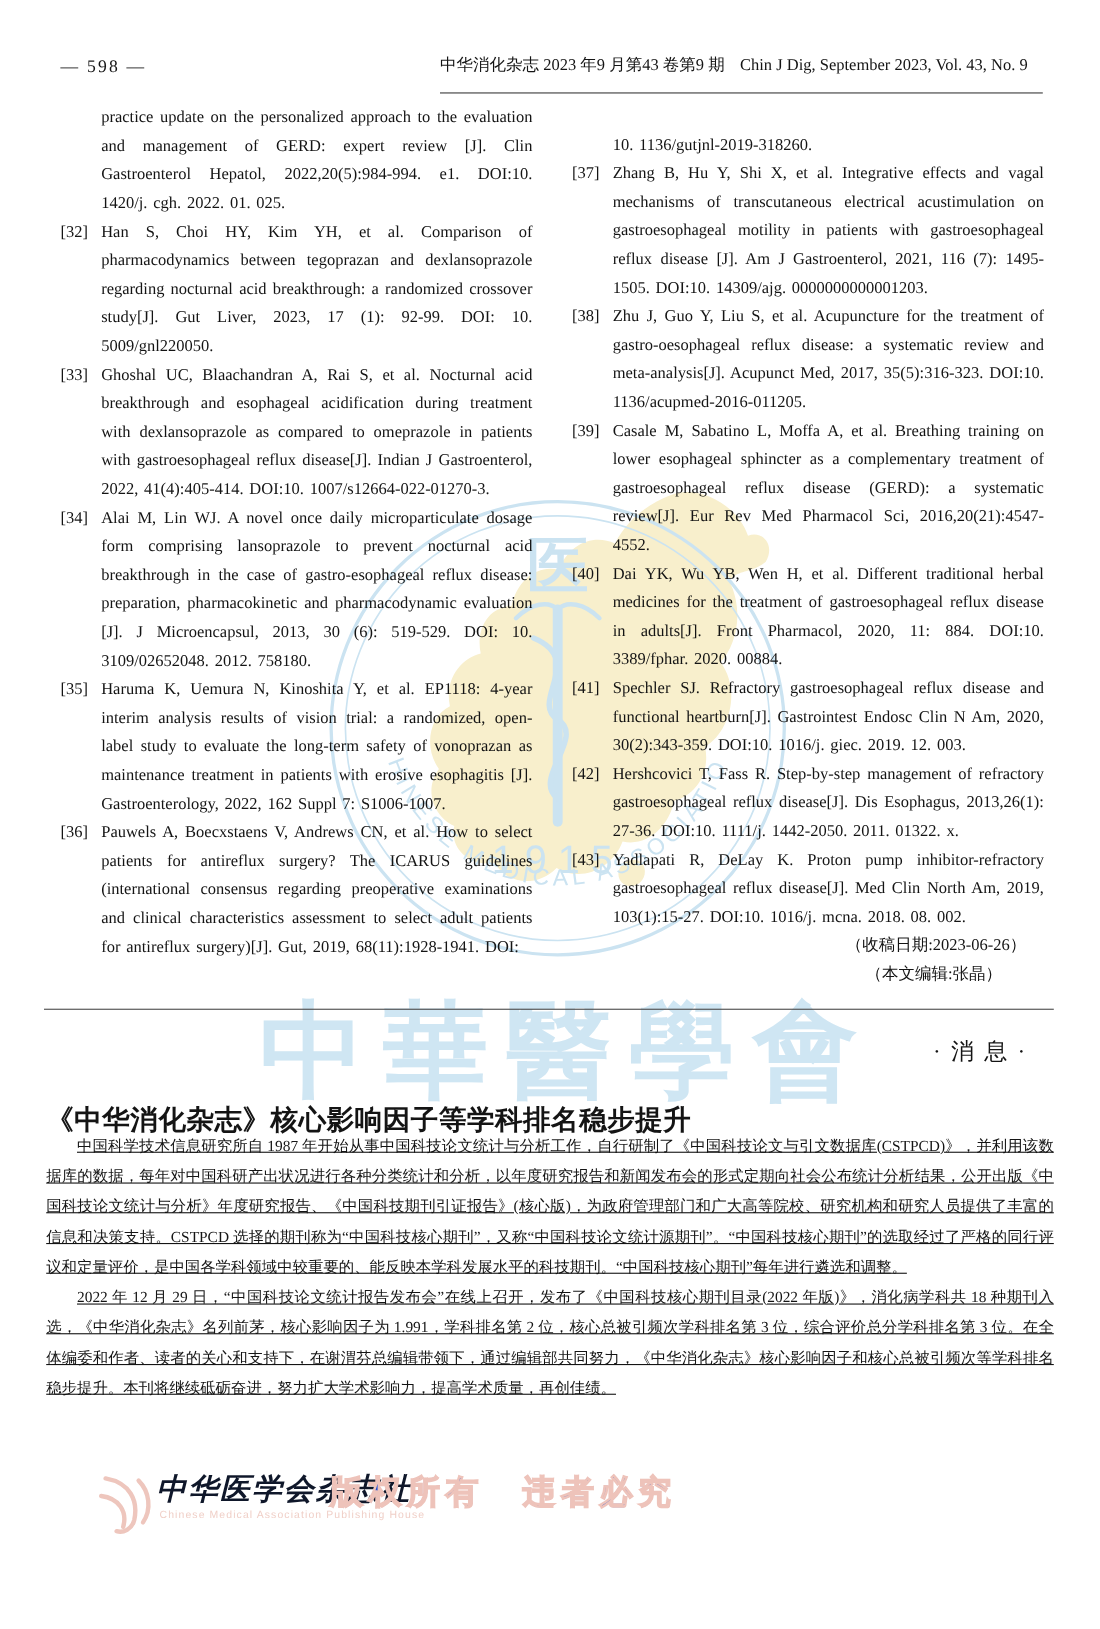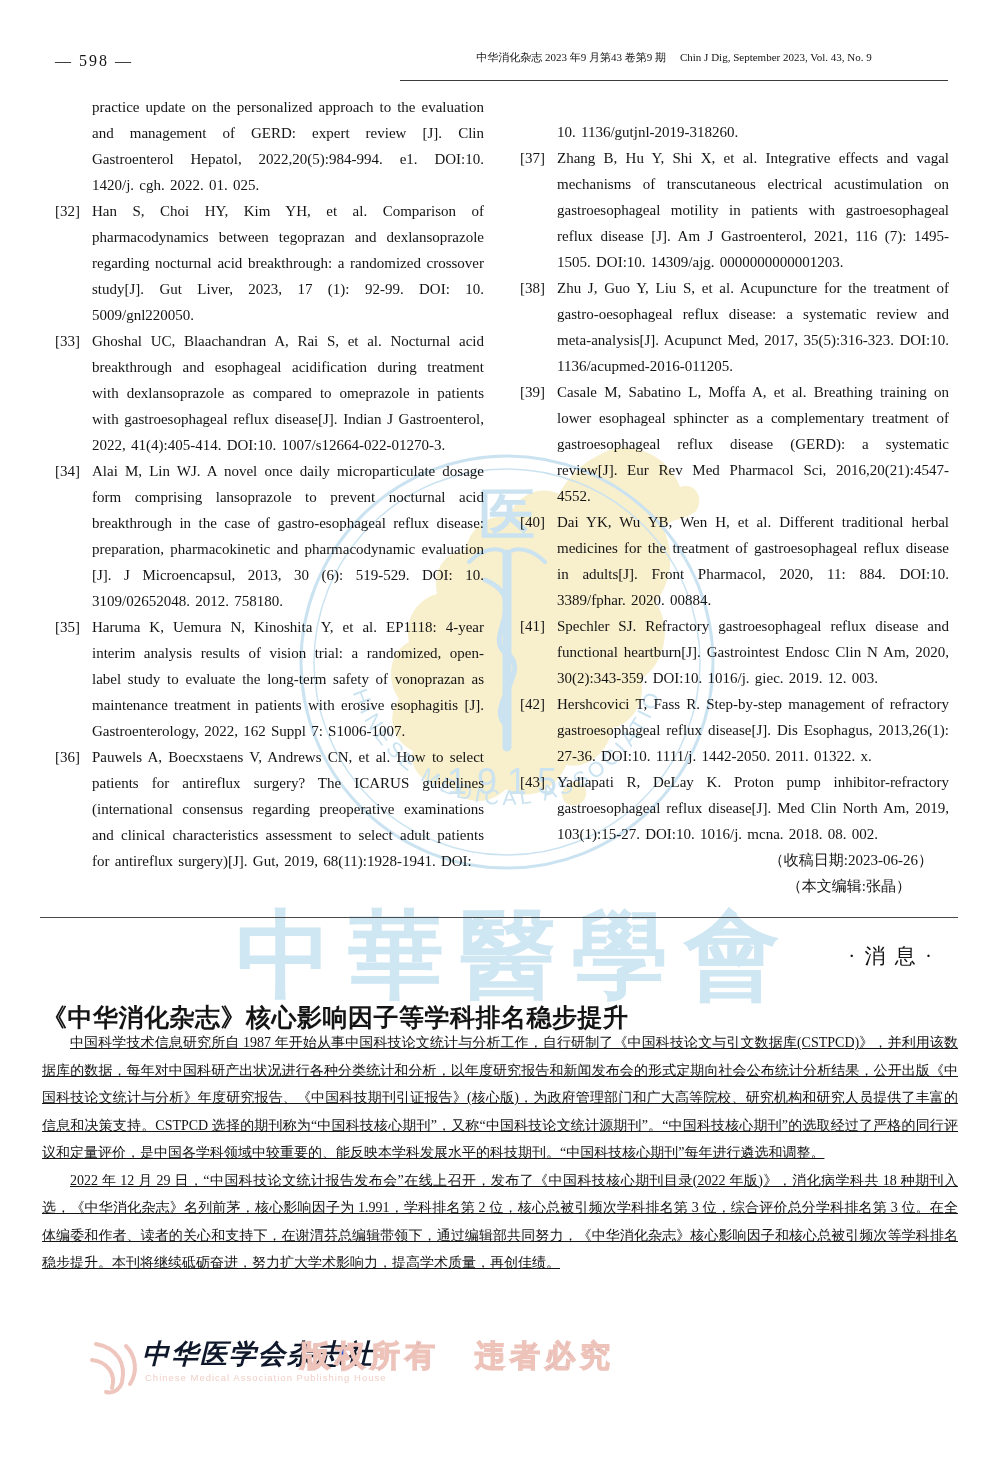--- a/index.html
+++ b/index.html
@@ -42,21 +42,21 @@
     -webkit-text-stroke:1.3px #eec3ba;
     white-space:nowrap;
   }
   
   .page-num{
     position:absolute;left:55px;top:52px;z-index:2;
     font-size:16px;letter-spacing:2px;
   }
   .header-center{
     position:absolute;left:400px;top:50px;width:548px;z-index:2;
-    text-align:center;font-size:11px;white-space:nowrap;
+    text-align:left;font-size:15px;white-space:nowrap;
     padding-bottom:15px;border-bottom:1.5px solid #3a3a3a;
   }
   .header-center .en{margin-left:14px;}
   
   .col{position:absolute;z-index:2;font-size:15px;line-height:26px;}
   .col-left{left:55px;top:94px;width:429px;}
   .col-right{left:520px;top:96px;width:429px;margin-top:23px;}
   .ref{position:relative;padding-left:37px;text-align:justify;word-spacing:1.5px;}
   .ref-num{position:absolute;left:0;top:0;}
   .received,.editor{text-align:right;}

